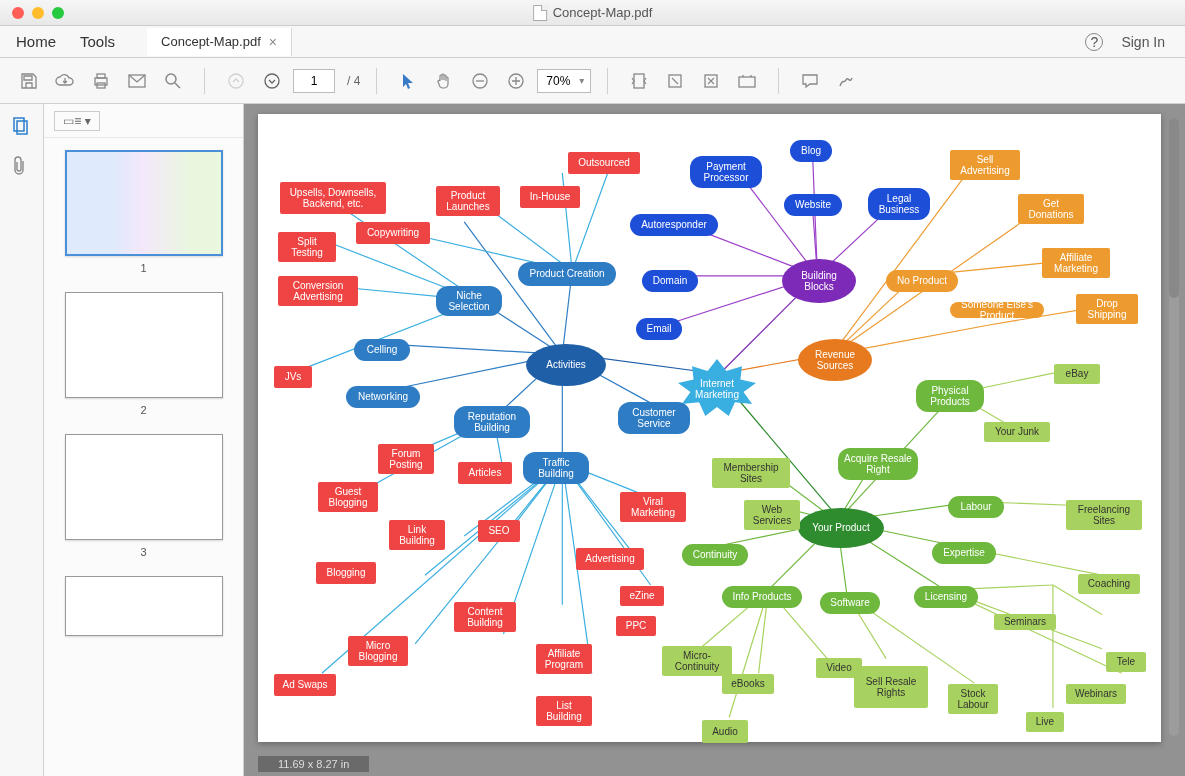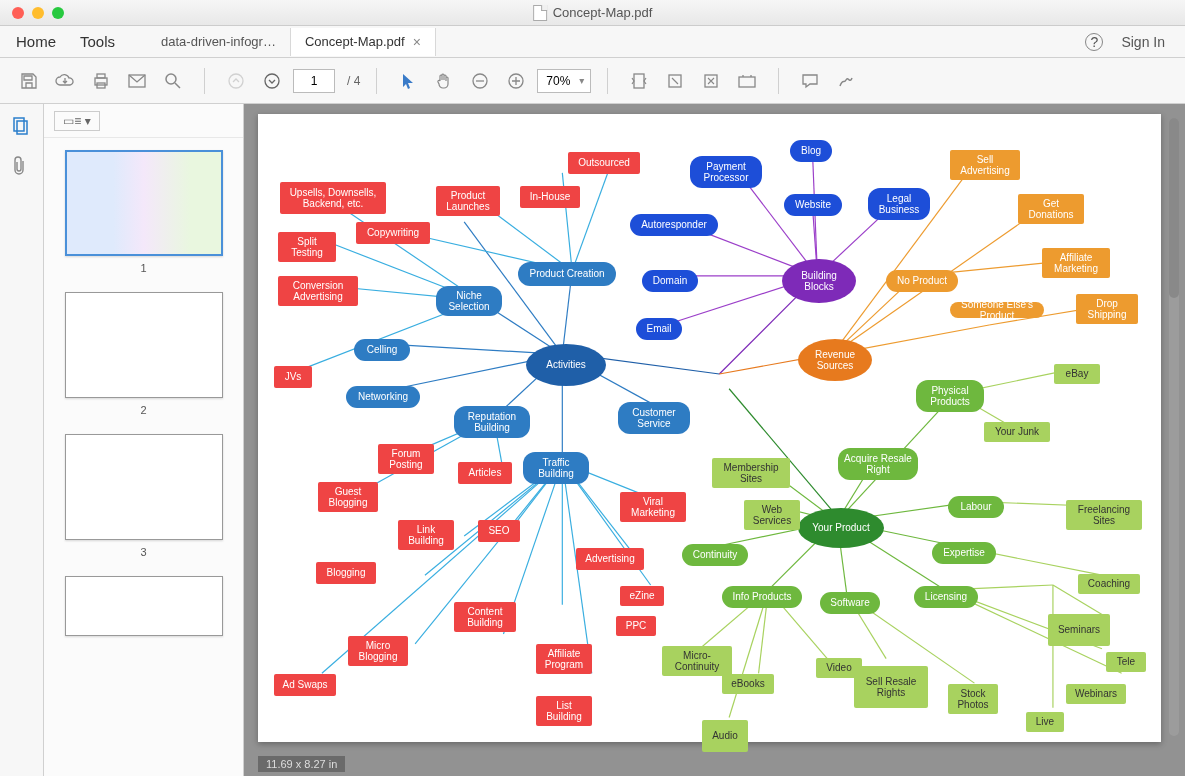--- a/index.html
+++ b/index.html
@@ -37,21 +37,21 @@
 .close-x{color:#666;cursor:pointer}
 .sidebar-tools{height:34px;border-bottom:1px solid #e8e8e8;display:flex;align-items:center;padding:0 10px}
 .view-opt{border:1px solid #ccc;padding:2px 8px;font-size:12px;color:#666;display:flex;align-items:center;gap:4px}
 .thumbs{flex:1;overflow-y:auto;padding:12px;display:flex;flex-direction:column;gap:18px;align-items:center}
 .thumb{display:flex;flex-direction:column;align-items:center;gap:6px}
 .thumb-img{width:158px;height:106px;background:#fff;border:1px solid #999;box-shadow:0 1px 2px rgba(0,0,0,0.15);position:relative}
 .thumb.selected .thumb-img{border:2px solid #4a90d9}
 .thumb-num{font-size:11px;color:#555}
 .viewer{flex:1;background:#929292;position:relative;overflow:hidden}
 .page{position:absolute;top:10px;left:14px;right:24px;bottom:34px;background:#fff;box-shadow:0 2px 6px rgba(0,0,0,0.3)}
-.status{position:absolute;bottom:4px;left:14px;font-size:11px;color:#ddd;background:rgba(80,80,80,0.6);padding:2px 8px}
+.status{position:absolute;bottom:4px;left:14px;font-size:11px;color:#ddd;background:rgba(80,80,80,0.6);padding:2px 20px}
 svg{display:block}
 .node{position:absolute;font-size:10px;color:#fff;text-align:center;display:flex;align-items:center;justify-content:center;padding:3px 6px;line-height:1.15}
 .oval{border-radius:50%}
 .pill{border-radius:12px}
 .rect{border-radius:2px}
 .blue-d{background:#1f5fa8}.blue{background:#2e7cc3}.blue-l{background:#ef4444}.cyan{background:#39aee0}
 .purple{background:#1d4ed8}.purple-d{background:#7e2ab8}
 .orange{background:#ed9b2f}.orange-d{background:#e77a1e}
 .green-d{background:#2e8b2e}.green{background:#6eb83e}.lime{background:#a8d25f;color:#333}
 .scroll-track{position:absolute;right:6px;top:14px;bottom:40px;width:10px;background:rgba(200,200,200,.2);border-radius:5px}
@@ -71,23 +71,20 @@
   <div class="titlebar-title">
     <span class="pdf-mini"></span>
     <span>Concept-Map.pdf</span>
   </div>
 </div>
 
 <div class="menubar">
   <div class="menu-item">Home</div>
   <div class="menu-item">Tools</div>
   <div class="tabs-area">
-    <div class="tab">
-        <span>data-driven-infogr…</span>
-      </div>
     <div class="tab active">
         <span>Concept-Map.pdf</span>
         <span class="tab-close">×</span>
       </div>
   </div>
   <div class="signin">
     <span class="help-icon">?</span>
     <span>Sign In</span>
   </div>
 </div>
@@ -318,20 +315,21 @@
             <path d="M510 485 L570 555" stroke="#a8d25f"></path>
             <path d="M510 485 L470 615" stroke="#a8d25f"></path>
           <path d="M590 490 L630 555" stroke="#a8d25f"></path>
             <path d="M590 490 L720 580" stroke="#a8d25f"></path>
           <path d="M800 480 L850 510" stroke="#a8d25f"></path>
             <path d="M800 480 L800 605" stroke="#a8d25f"></path>
         </g>
       </svg>
 
       <div class="node oval blue-d" style="left:268px;top:230px;width:80px;height:42px">Activities</div>
+      <div class="node cyan" style="left:420px;top:245px;width:78px;height:60px;clip-path:polygon(50% 0,62% 20%,82% 12%,80% 34%,100% 40%,84% 55%,95% 75%,73% 72%,65% 95%,50% 80%,35% 95%,27% 72%,5% 75%,16% 55%,0 40%,20% 34%,18% 12%,38% 20%)">Internet Marketing</div>
       <div class="node oval purple-d" style="left:524px;top:145px;width:74px;height:44px">Building Blocks</div>
       <div class="node oval orange-d" style="left:540px;top:225px;width:74px;height:42px">Revenue Sources</div>
       <div class="node oval green-d" style="left:540px;top:394px;width:86px;height:40px">Your Product</div>
 
       <div class="node pill blue" style="left:96px;top:225px;width:56px;height:22px">Celling</div>
       <div class="node pill blue" style="left:88px;top:272px;width:74px;height:22px">Networking</div>
       <div class="node pill blue" style="left:178px;top:172px;width:66px;height:30px">Niche Selection</div>
       <div class="node pill blue" style="left:260px;top:148px;width:98px;height:24px">Product Creation</div>
       <div class="node pill blue" style="left:196px;top:292px;width:76px;height:32px">Reputation Building</div>
       <div class="node pill blue" style="left:265px;top:338px;width:66px;height:32px">Traffic Building</div>
@@ -342,21 +340,21 @@
       <div class="node rect blue-l" style="left:262px;top:72px;width:60px;height:22px">In-House</div>
       <div class="node rect blue-l" style="left:310px;top:38px;width:72px;height:22px">Outsourced</div>
       <div class="node rect blue-l" style="left:98px;top:108px;width:74px;height:22px">Copywriting</div>
       <div class="node rect blue-l" style="left:20px;top:118px;width:58px;height:30px">Split Testing</div>
       <div class="node rect blue-l" style="left:20px;top:162px;width:80px;height:30px">Conversion Advertising</div>
       <div class="node rect blue-l" style="left:16px;top:252px;width:38px;height:22px">JVs</div>
 
       <div class="node rect blue-l" style="left:120px;top:330px;width:56px;height:30px">Forum Posting</div>
       <div class="node rect blue-l" style="left:200px;top:348px;width:54px;height:22px">Articles</div>
       <div class="node rect blue-l" style="left:60px;top:368px;width:60px;height:30px">Guest Blogging</div>
-      <div class="node rect blue-l" style="left:140px;top:406px;width:56px;height:30px">Link Building</div>
+      <div class="node rect blue-l" style="left:131px;top:406px;width:56px;height:30px">Link Building</div>
       <div class="node rect blue-l" style="left:220px;top:406px;width:42px;height:22px">SEO</div>
       <div class="node rect blue-l" style="left:58px;top:448px;width:60px;height:22px">Blogging</div>
       <div class="node rect blue-l" style="left:90px;top:522px;width:60px;height:30px">Micro Blogging</div>
       <div class="node rect blue-l" style="left:16px;top:560px;width:62px;height:22px">Ad Swaps</div>
       <div class="node rect blue-l" style="left:196px;top:488px;width:62px;height:30px">Content Building</div>
       <div class="node rect blue-l" style="left:278px;top:530px;width:56px;height:30px">Affiliate Program</div>
       <div class="node rect blue-l" style="left:278px;top:582px;width:56px;height:30px">List Building</div>
       <div class="node rect blue-l" style="left:362px;top:378px;width:66px;height:30px">Viral Marketing</div>
       <div class="node rect blue-l" style="left:318px;top:434px;width:68px;height:22px">Advertising</div>
       <div class="node rect blue-l" style="left:362px;top:472px;width:44px;height:20px">eZine</div>
@@ -384,28 +382,28 @@
       <div class="node rect lime" style="left:454px;top:344px;width:78px;height:30px">Membership Sites</div>
       <div class="node rect lime" style="left:486px;top:386px;width:56px;height:30px">Web Services</div>
       <div class="node pill green" style="left:690px;top:382px;width:56px;height:22px">Labour</div>
       <div class="node rect lime" style="left:808px;top:386px;width:76px;height:30px">Freelancing Sites</div>
       <div class="node pill green" style="left:424px;top:430px;width:66px;height:22px">Continuity</div>
       <div class="node pill green" style="left:674px;top:428px;width:64px;height:22px">Expertise</div>
       <div class="node rect lime" style="left:820px;top:460px;width:62px;height:20px">Coaching</div>
       <div class="node pill green" style="left:464px;top:472px;width:80px;height:22px">Info Products</div>
       <div class="node pill green" style="left:562px;top:478px;width:60px;height:22px">Software</div>
       <div class="node pill green" style="left:656px;top:472px;width:64px;height:22px">Licensing</div>
-      <div class="node rect lime" style="left:790px;top:500px;width:62px;height:32px">Seminars</div>
+      <div class="node rect lime" style="left:736px;top:500px;width:62px;height:16px">Seminars</div>
       <div class="node rect lime" style="left:404px;top:532px;width:70px;height:30px">Micro-Continuity</div>
       <div class="node rect lime" style="left:558px;top:544px;width:46px;height:20px">Video</div>
       <div class="node rect lime" style="left:464px;top:560px;width:52px;height:20px">eBooks</div>
       <div class="node rect lime" style="left:596px;top:552px;width:74px;height:42px">Sell Resale Rights</div>
       <div class="node rect lime" style="left:848px;top:538px;width:40px;height:20px">Tele</div>
-      <div class="node rect lime" style="left:444px;top:606px;width:46px;height:32px">Audio</div>
-      <div class="node rect lime" style="left:690px;top:570px;width:50px;height:30px">Stock Photos</div>
+      <div class="node rect lime" style="left:444px;top:606px;width:46px;height:23px">Audio</div>
+      <div class="node rect lime" style="left:690px;top:570px;width:50px;height:30px">Stock Labour</div>
       <div class="node rect lime" style="left:808px;top:570px;width:60px;height:20px">Webinars</div>
       <div class="node rect lime" style="left:768px;top:598px;width:38px;height:20px">Live</div>
     </div>
     <div class="scroll-track">
         <div class="scroll-thumb"></div>
       </div>
     <div class="status">11.69 x 8.27 in</div>
   </div>
 </div>
 

